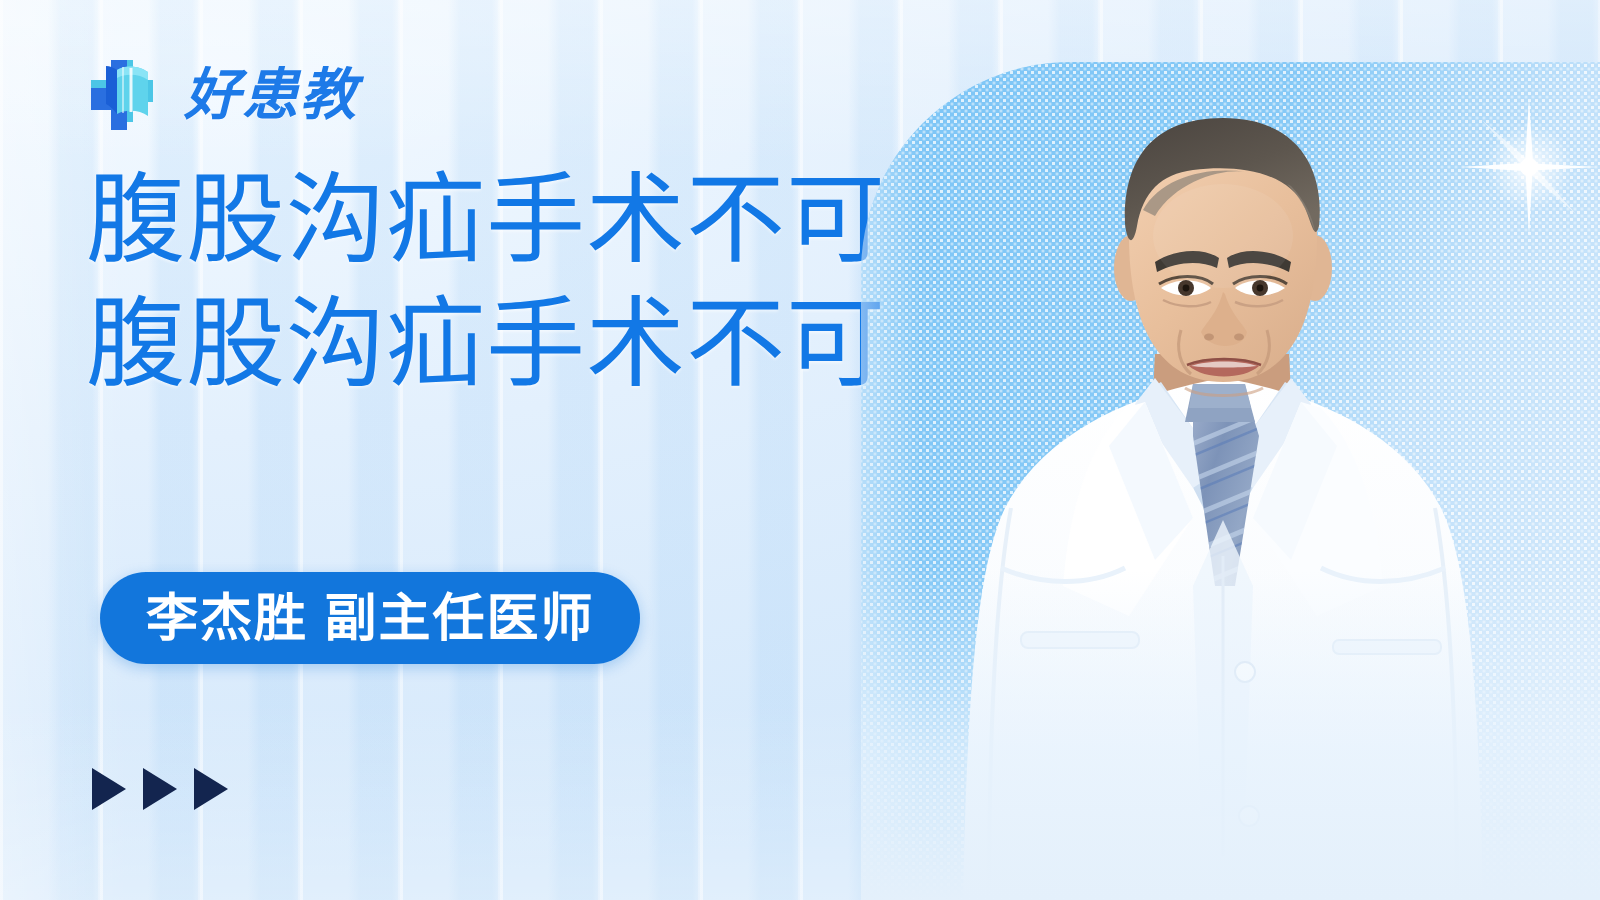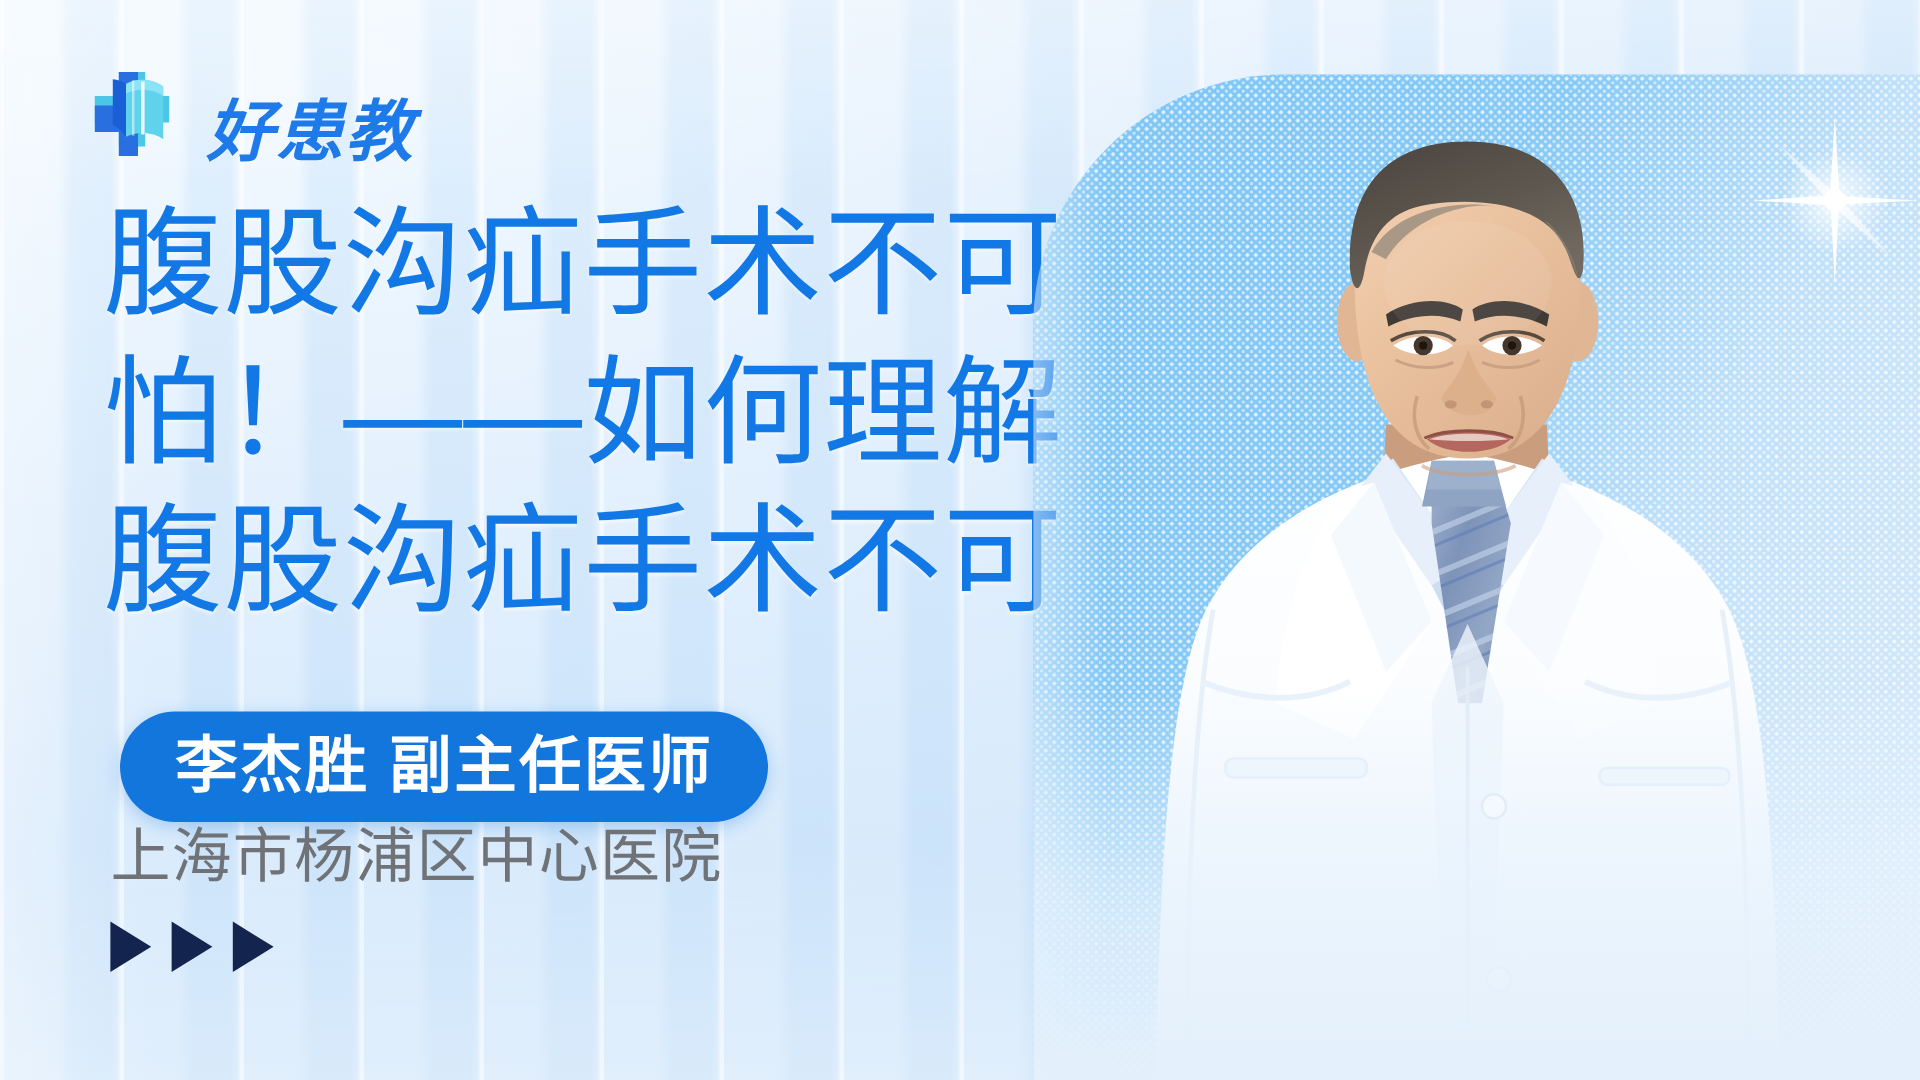--- a/index.html
+++ b/index.html
@@ -55,24 +55,24 @@
     position: absolute;
     inset: 0;
     background:
       linear-gradient(to bottom, rgba(255,255,255,0.35) 0%, rgba(255,255,255,0) 18%, rgba(255,255,255,0) 78%, rgba(255,255,255,0.30) 100%),
       linear-gradient(to right, rgba(255,255,255,0.30) 0%, rgba(255,255,255,0) 8%);
   }
 
   
   .logo {
     position: absolute;
-    left: 72px;
+    left: 84px;
     top: 52px;
     display: flex;
-    align-items: flex-end;
+    align-items: center;
     gap: 14px;
   }
   .logo-mark { width: 86px; height: 86px; display: block; }
   .logo-word {
     font-size: 56px;
     font-weight: 800;
     letter-spacing: 2px;
     color: #1d7ae8;
     font-style: italic;
     line-height: 1;
@@ -102,21 +102,20 @@
     position: absolute;
     left: 100px;
     top: 572px;
     height: 92px;
     padding: 0 46px;
     display: inline-flex;
     align-items: center;
     border-radius: 46px;
     background: #1276dc;
     box-shadow: 0 4px 14px rgba(18,118,220,0.28);
-    margin-top: 21px;
   }
   .badge-text {
     font-size: 52px;
     font-weight: 700;
     color: #ffffff;
     letter-spacing: 2px;
     line-height: 1;
     white-space: nowrap;
   }
 
@@ -390,29 +389,27 @@
       <path d="M33 18 C 42 12, 56 14, 64 20 L 64 28 C 56 22, 42 21, 33 26 Z" fill="#8ae4f6"></path>
       <path d="M33 18 L 33 62 C 30 58, 26 54, 22 52 L 22 14 C 26 14, 30 16, 33 18 Z" fill="#1a5fd6"></path>
       <path d="M47 16 L 47 60" stroke="#ffffff" stroke-width="3" opacity="0.85"></path>
       <path d="M39 15 L 39 61" stroke="#ffffff" stroke-width="2" opacity="0.5"></path>
     </svg>
     <span class="logo-word">好患教</span>
   </div>
 
   <div class="headline">
     <div class="headline-line">腹股沟疝手术不可</div>
-    <div class="headline-line">怕！——如何理解</div>
     <div class="headline-line">腹股沟疝手术不可</div>
   </div>
 
   <div class="badge">
     <span class="badge-text">李杰胜 副主任医师</span>
   </div>
 
-  <div class="hospital">上海市杨浦区中心医院</div>
 
   <div class="arrows">
     <div class="arrow"></div>
     <div class="arrow"></div>
     <div class="arrow"></div>
   </div>
 
 </div>
 
 </body></html>

